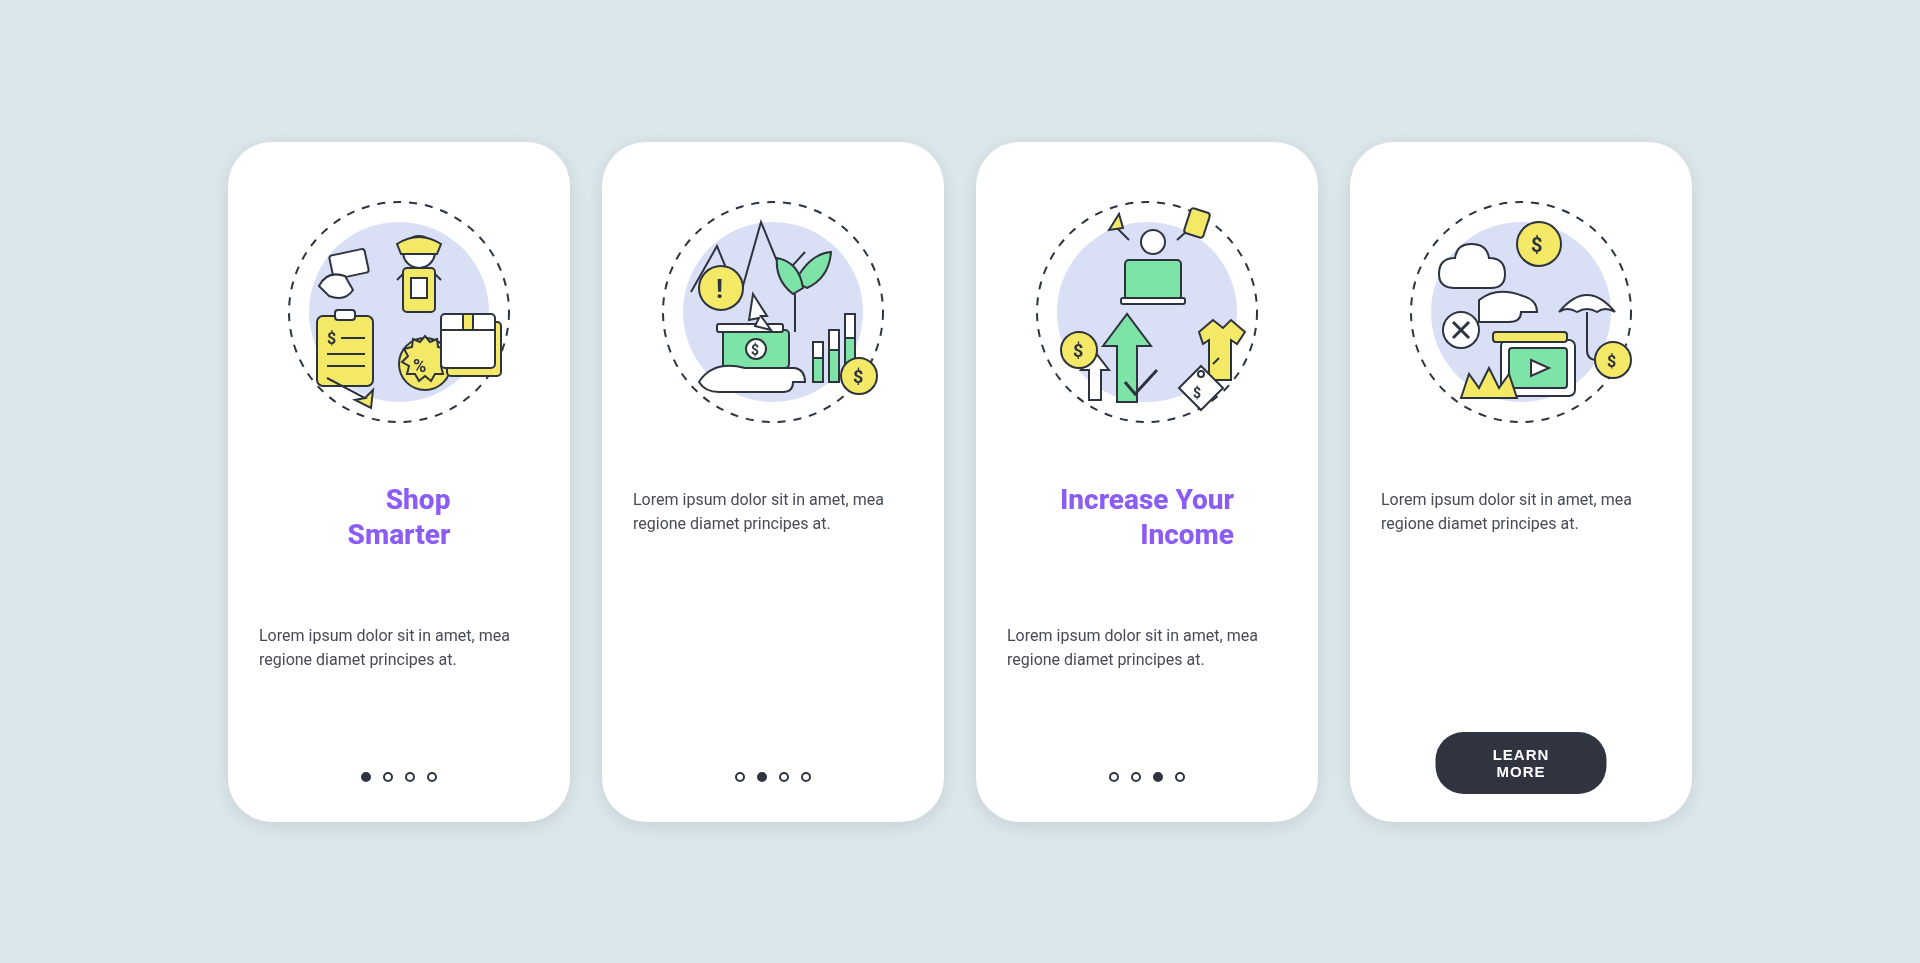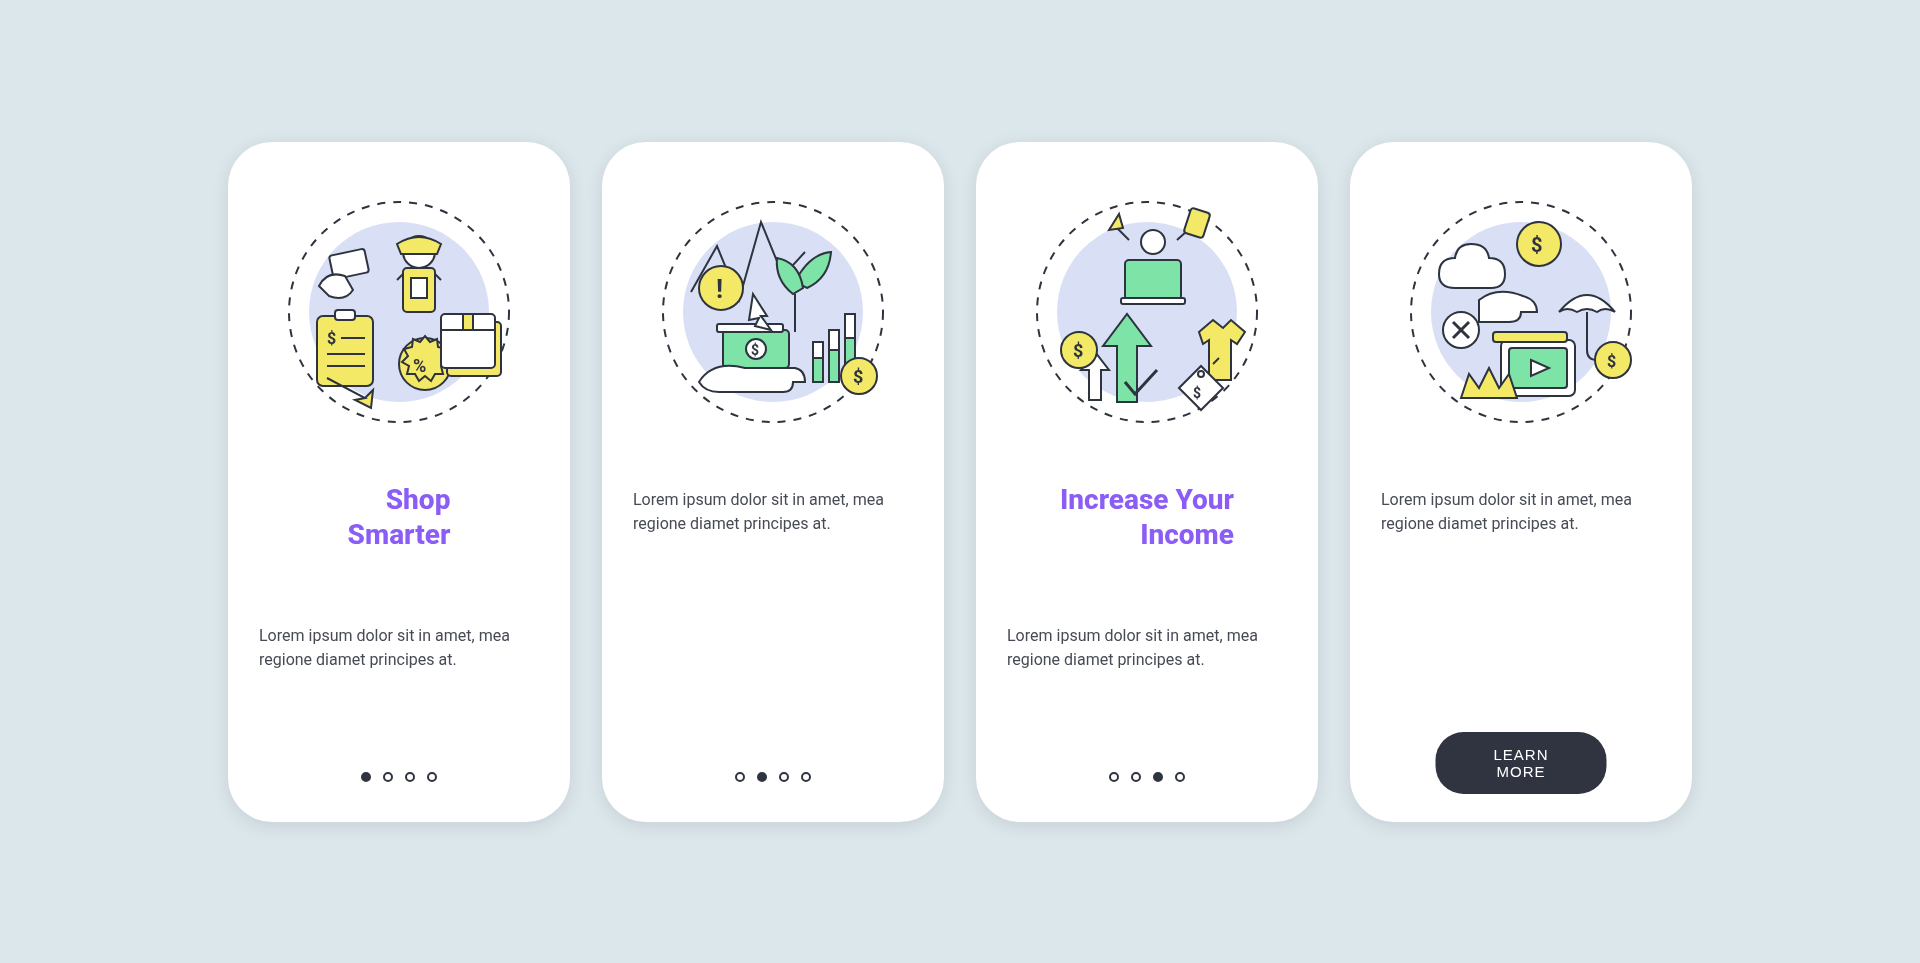--- a/index.html
+++ b/index.html
@@ -75,21 +75,21 @@
     position: absolute;
     bottom: 28px;
     left: 50%;
     transform: translateX(-50%);
     background: #2f3440;
     color: #ffffff;
     border: none;
     border-radius: 28px;
     padding: 14px 32px;
     font-size: 15px;
-    font-weight: 400;
+    font-weight: 700;
     letter-spacing: 1px;
     cursor: pointer;
   }
 </style>
 </head>
 <body>
 
 <div class="card">
   <div class="illus">
     <svg viewBox="0 0 260 260">

